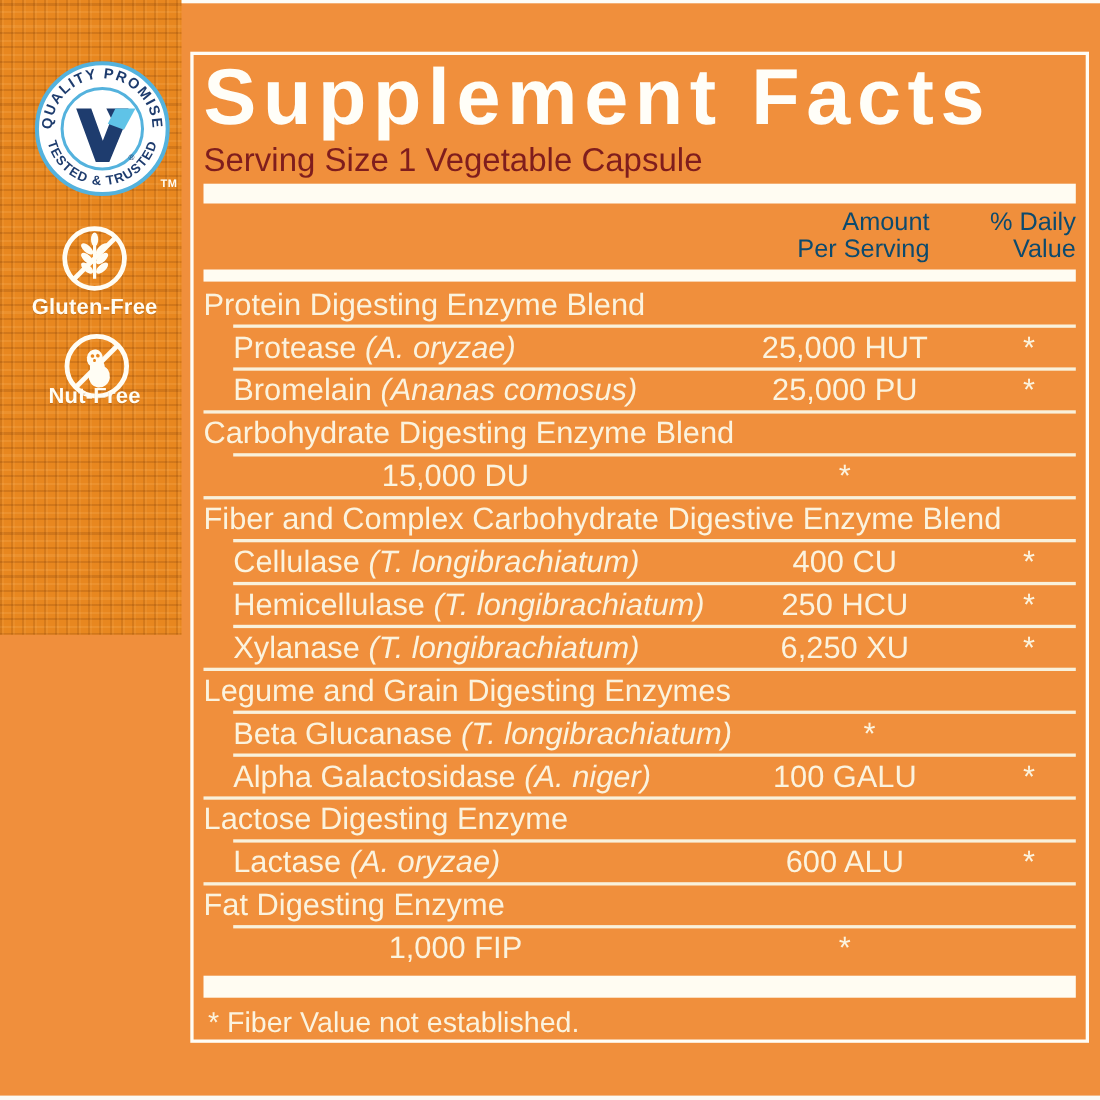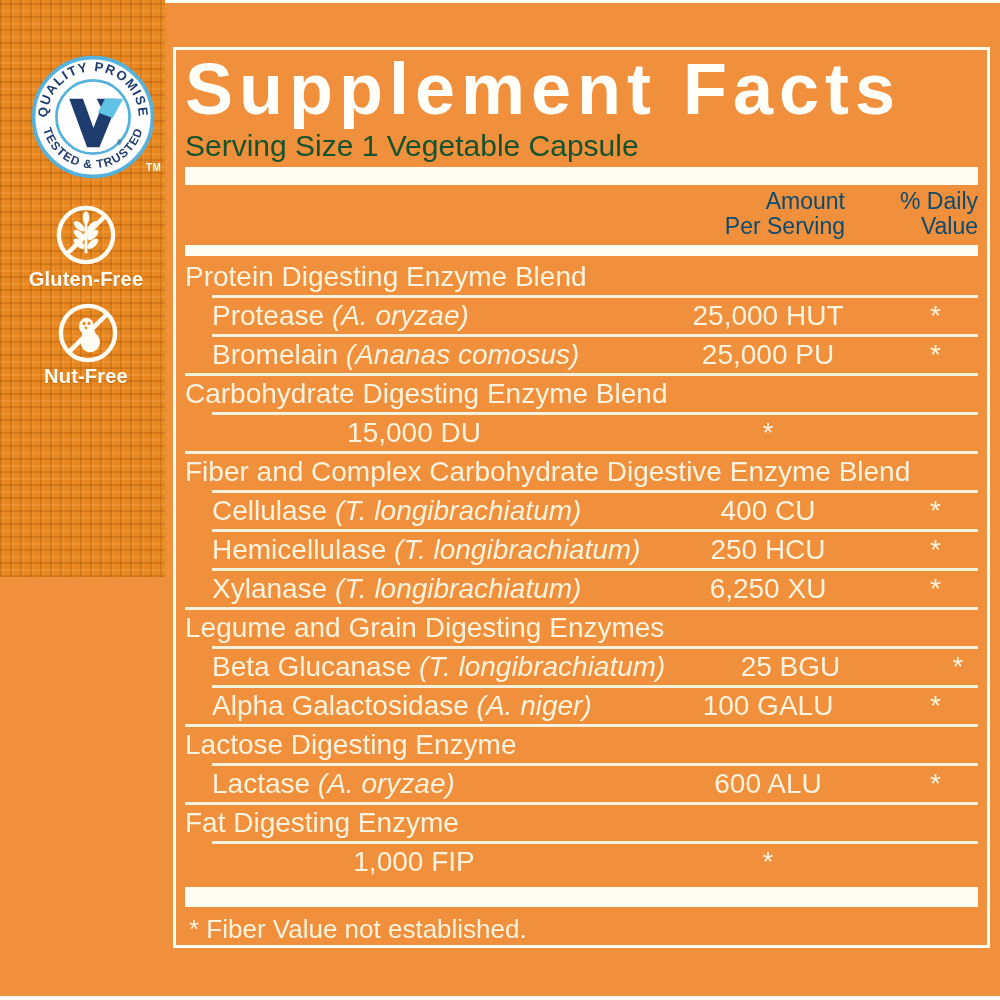--- a/index.html
+++ b/index.html
@@ -25,33 +25,33 @@
   .free-icon{position:absolute;width:62px;height:62px;}
   .free-icon svg{width:100%;height:100%;display:block;}
   .gluten-pos{left:55px;top:204px;}
   .nut-pos{left:57px;top:302px;}
   .free-label{
     position:absolute;left:6px;width:160px;text-align:center;
     color:#FFFDF4;font-weight:bold;font-size:20px;letter-spacing:.2px;
     text-shadow:0 1px 0 rgba(150,75,10,.35);white-space:nowrap;
   }
   .gluten-label-pos{top:268px;}
-  .nut-label-pos{top:365px;}
+  .nut-label-pos{top:349px;}
 
   
   .panel{
     position:absolute;left:173px;top:47px;width:817px;height:901px;
     border:3px solid #FFFDF6;box-sizing:border-box;
     padding:0 9px 0 9px;
   }
   .sf-title{
     margin:2px 0 0;color:#FFFEF8;font-weight:bold;
     font-size:72px;line-height:1.04;letter-spacing:6px;white-space:nowrap;
   }
-  .serving{margin-top:2px;color:#14532d;font-size:30px;line-height:1.1;}
+  .serving{margin-top:2px;color:#7f1d1d;font-size:30px;line-height:1.1;}
   .bar{background:#FFFCF2;}
   .bar-top{height:18px;margin-top:5px;}
   .bar-head{height:11px;margin-top:6px;}
   .bar-bottom{height:20px;margin-top:8px;}
   .colhead{
     display:grid;grid-template-columns:1fr 250px 85px;
     margin-top:4px;color:#0c4a6e;font-weight:normal;
     font-size:23px;line-height:1.08;
   }
   .ch-amount{grid-column:2;text-align:right;padding-right:48px;white-space:nowrap;}
@@ -196,21 +196,20 @@
           <div class="cell amount">6,250 XU</div>
           <div class="cell dv">*</div>
         </div>
         <div class="sep full"></div>
         <div class="row section">
           <div class="cell name">Legume and Grain Digesting Enzymes</div>
         </div>
         <div class="sep indent"></div>
         <div class="row ingredient">
           <div class="cell name">Beta Glucanase <i>(T. longibrachiatum)</i></div>
-          <div class="cell amount">25 BGU</div>
           <div class="cell dv">*</div>
         </div>
         <div class="sep indent"></div>
         <div class="row ingredient">
           <div class="cell name">Alpha Galactosidase <i>(A. niger)</i></div>
           <div class="cell amount">100 GALU</div>
           <div class="cell dv">*</div>
         </div>
         <div class="sep full"></div>
         <div class="row section">

